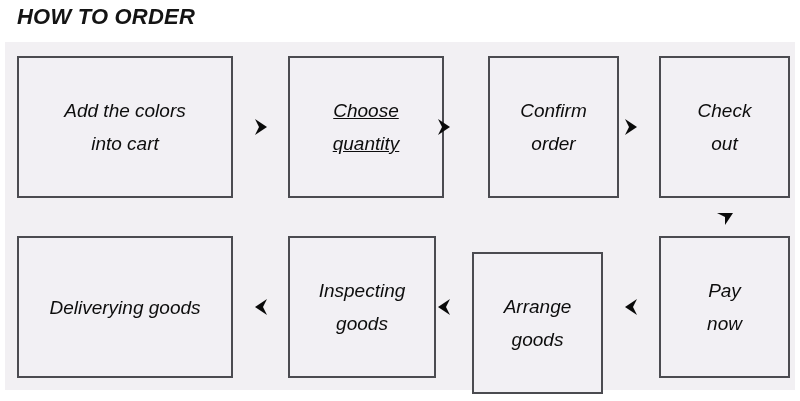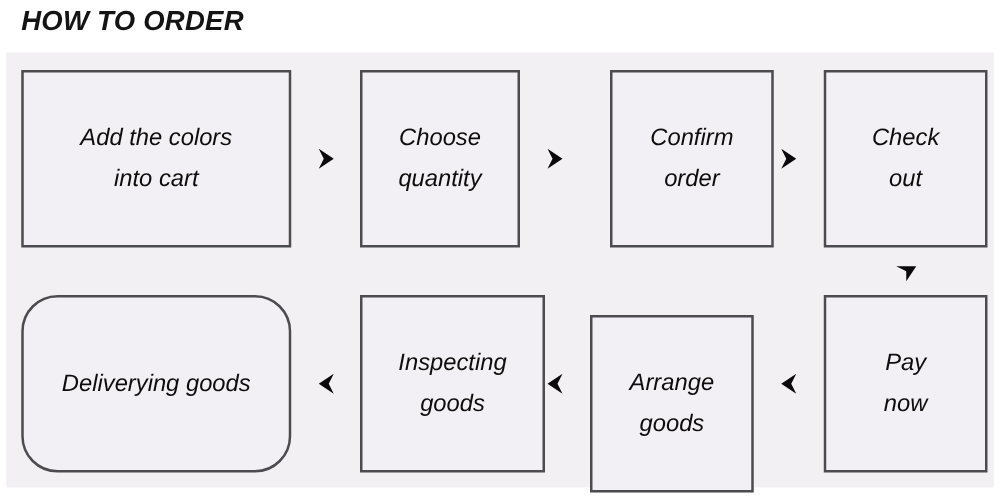--- a/index.html
+++ b/index.html
@@ -67,26 +67,26 @@
   }
   .step-box .line {
     display: block;
     padding: 7px 4px;
     white-space: nowrap;
   }
   .step-box.single .line { padding: 0 4px; }
 
   
   #step-add-to-cart   { left: 12px;  width: 216px; }
-  #step-choose-qty    { left: 283px; width: 128px; }
+  #step-choose-qty    { left: 283px; width: 156px; text-decoration: underline; }
   #step-confirm-order { left: 483px; width: 131px; text-align: center; }
   #step-check-out     { left: 654px; width: 131px; }
 
   
-  #step-delivering    { left: 12px;  width: 216px; border-radius: 29px; }
+  #step-delivering    { left: 12px;  width: 216px; }
   #step-inspecting    { left: 283px; width: 148px; }
   #step-arrange       { left: 467px; width: 131px; margin-top: 16px; }
   #step-pay-now       { left: 654px; width: 131px; }
 
   
   .arrow {
     position: absolute;
     width: 26px;
     height: 26px;
     display: flex;

